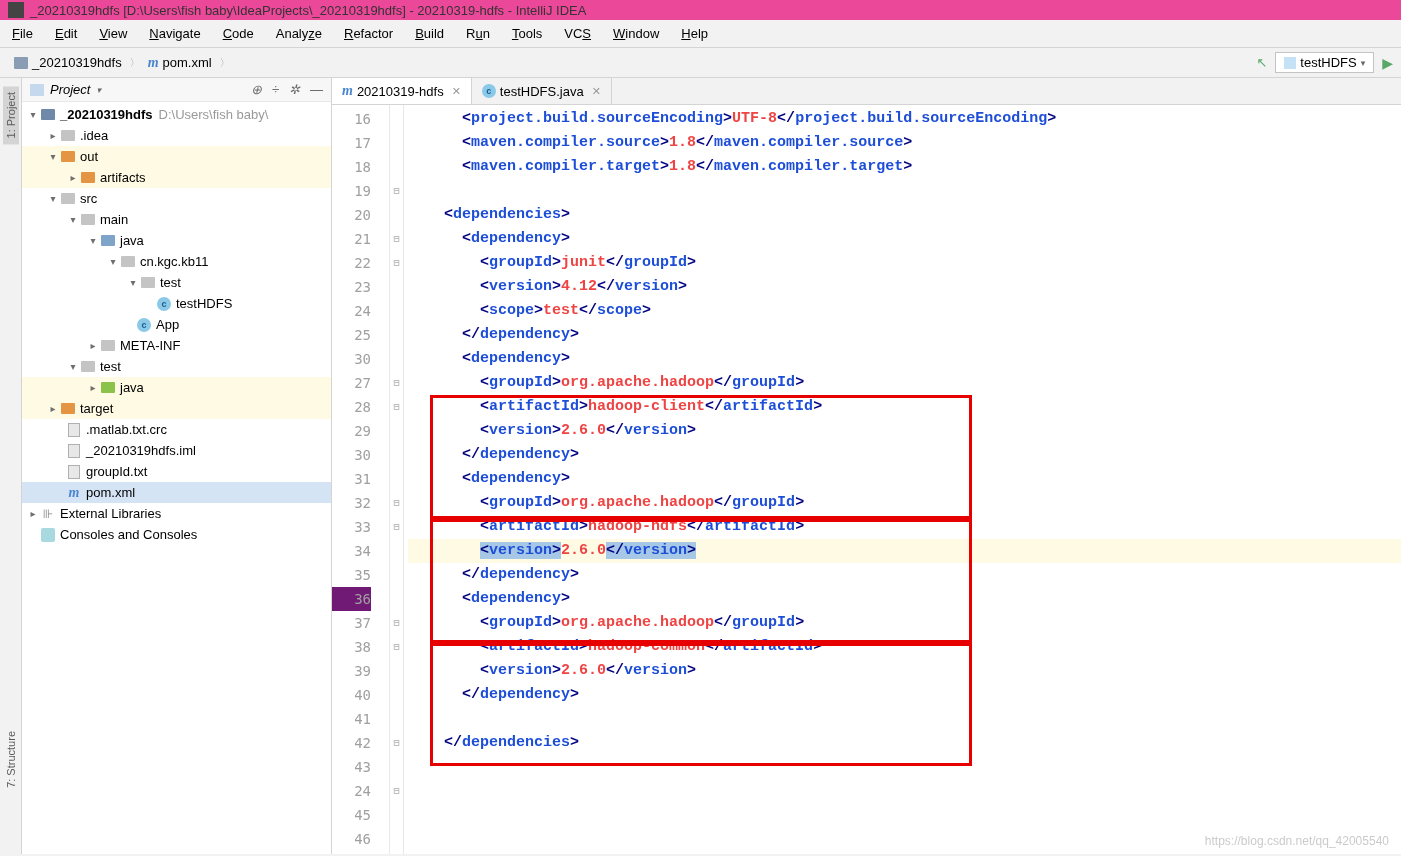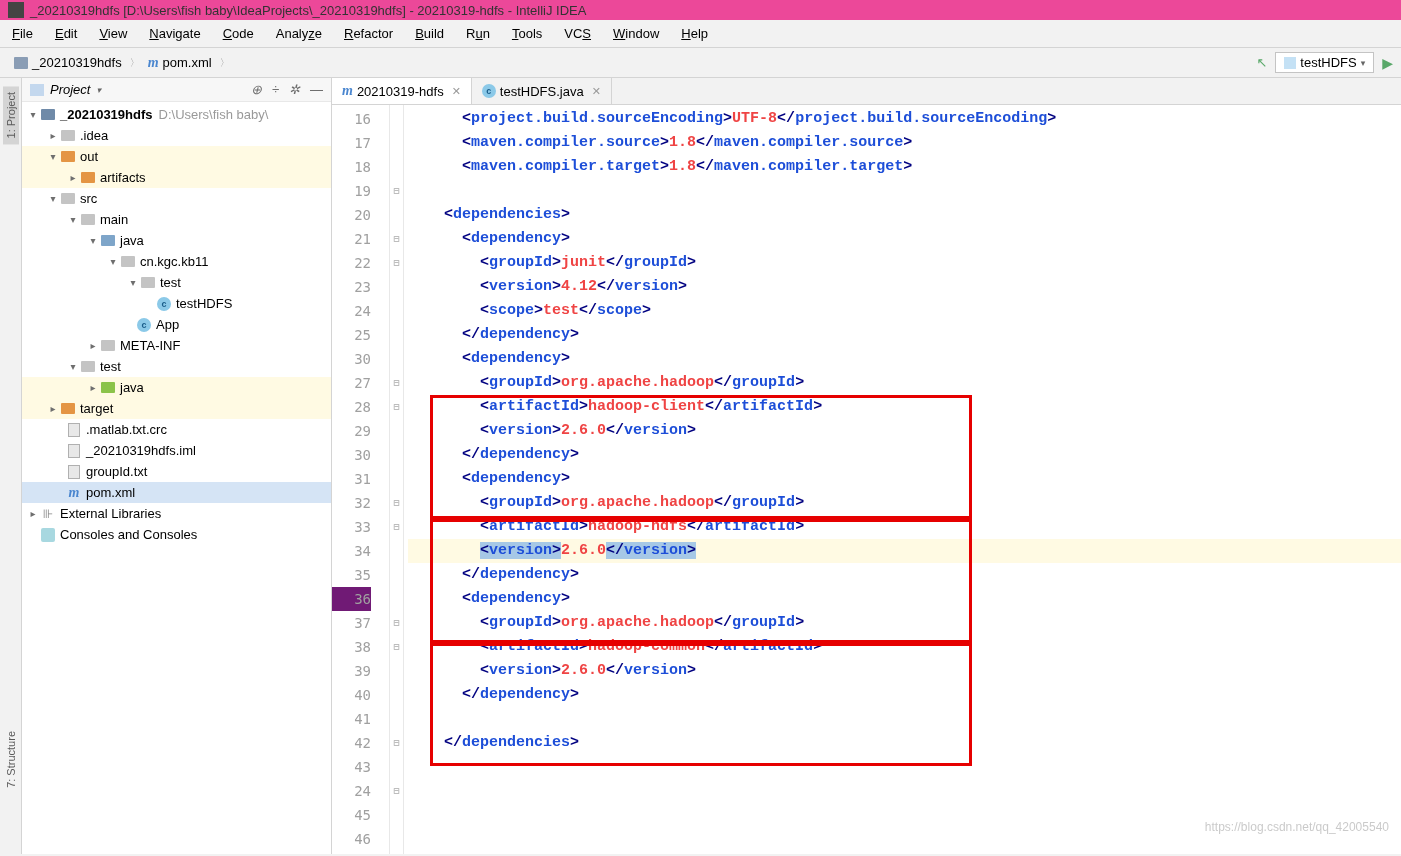--- a/index.html
+++ b/index.html
@@ -67,21 +67,21 @@
   .code-body { flex: 1; font-family: "Consolas", "Courier New", monospace; font-size: 15px; line-height: 24px; padding-top: 2px; padding-left: 4px; background: #fff; position: relative; overflow: hidden; }
   .code-line { height: 24px; white-space: pre; }
   .code-line.curr { background: #fffae3; }
   .tag { color: #1d4ed8; font-weight: bold; }
   .bracket { color: #000080; font-weight: bold; }
   .txt { color: #ef4444; font-weight: bold; }
   .sel { background: #a6c8e6; }
   
   .red-box { position: absolute; border: 3px solid #e60000; pointer-events: none; }
   
-  .watermark { position: absolute; bottom: 20px; right: 12px; color: rgba(150,150,150,0.5); font-size: 12px; }
+  .watermark { position: absolute; bottom: 6px; right: 12px; color: rgba(150,150,150,0.5); font-size: 12px; }
 </style>
 </head>
 <body>
 
 <div class="titlebar">
   <span class="icon"></span>
   <span>_20210319hdfs [D:\Users\fish baby\IdeaProjects\_20210319hdfs] - 20210319-hdfs - IntelliJ IDEA</span>
 </div>
 
 <div class="menubar">

